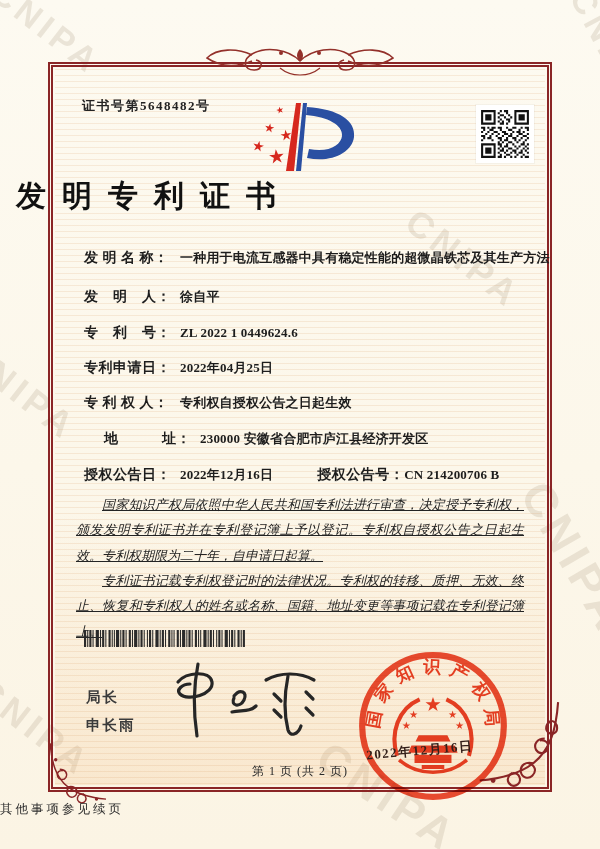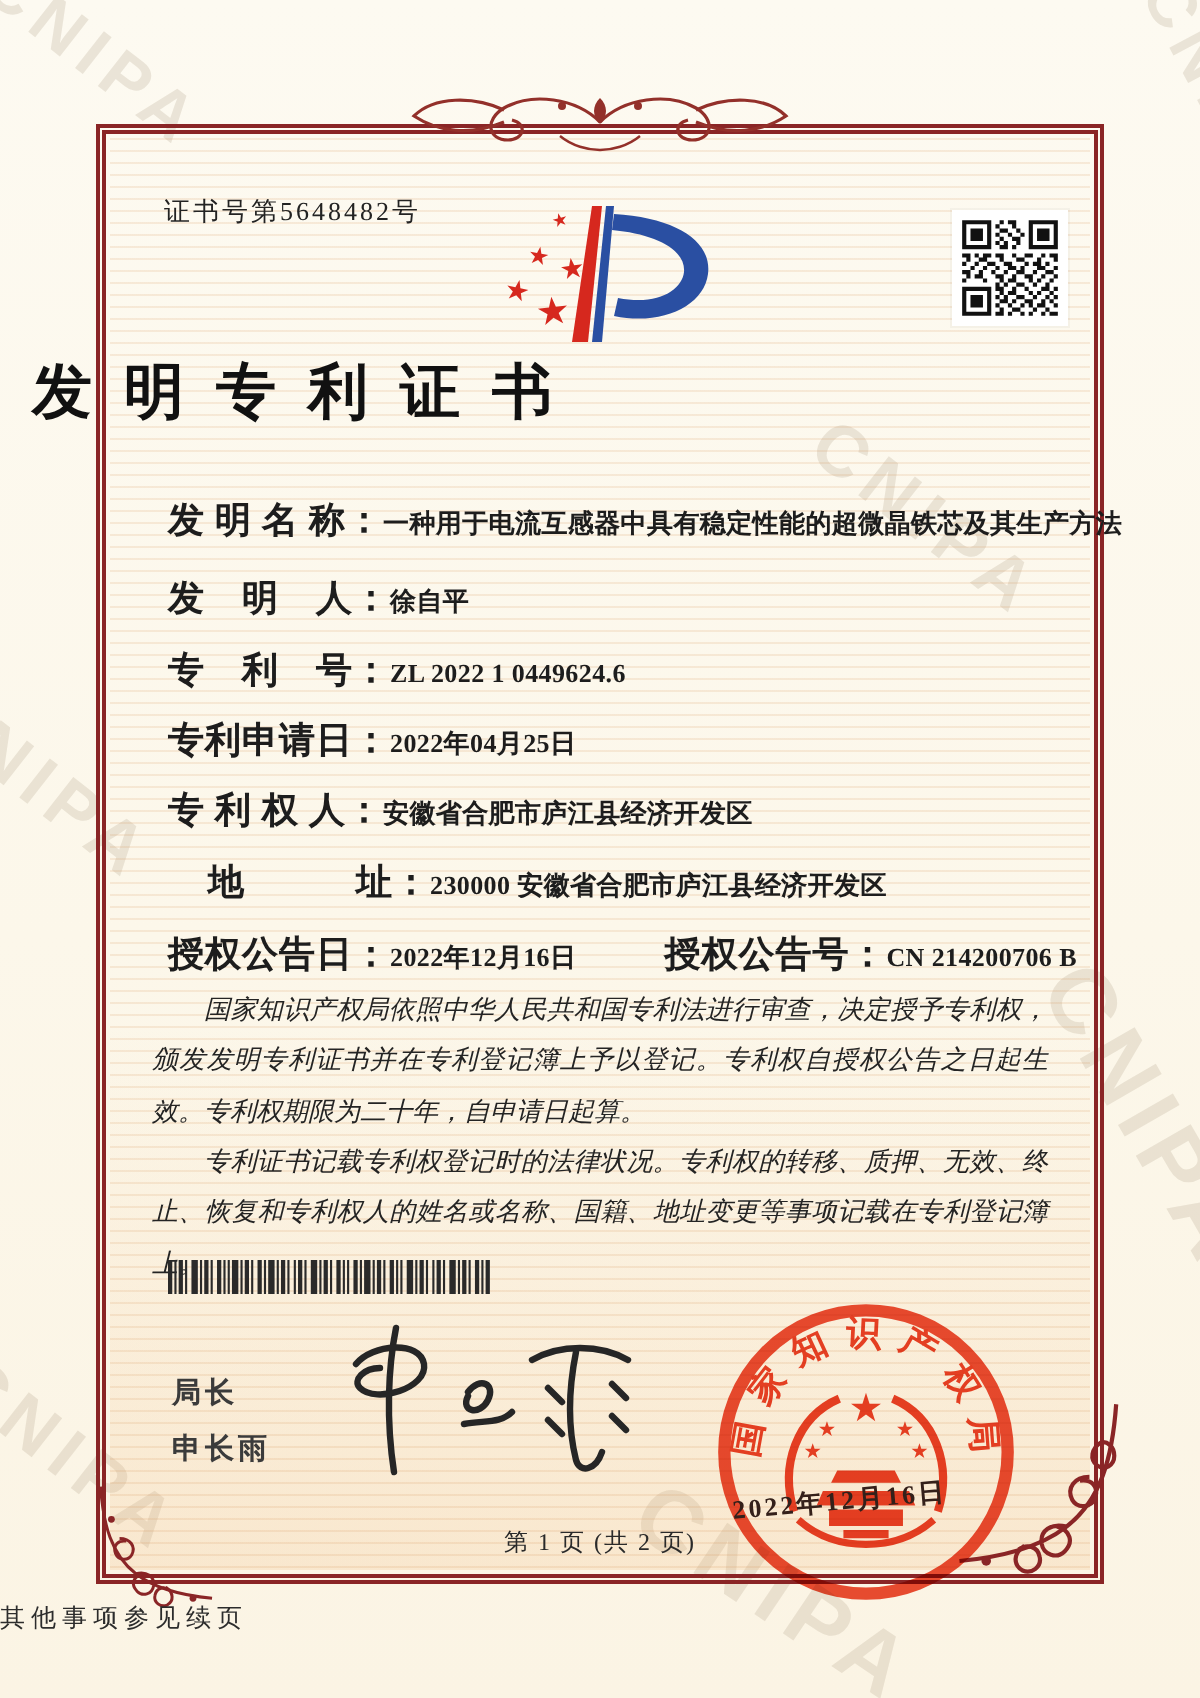--- a/index.html
+++ b/index.html
@@ -21,37 +21,37 @@
     border:5px double #8a2526;
   }
   .frame .guilloche {
     position:absolute; inset:2px;
     background:
       repeating-linear-gradient(180deg, rgba(214,148,88,0.16) 0 1px, rgba(214,148,88,0) 1px 6px),
       linear-gradient(180deg, rgba(242,190,128,0) 62%, rgba(240,180,115,0.20) 100%);
   }
   .ornament { position:absolute; pointer-events:none; }
   
-  .cert-no { position:absolute; left:82px; top:97px; font-size:13px; font-weight:normal; letter-spacing:1.5px; color:#232323; }
+  .cert-no { position:absolute; left:82px; top:97px; font-size:13px; font-weight:bold; letter-spacing:1.5px; color:#232323; }
   .logo { position:absolute; left:243px; top:100px; width:120px; height:75px; }
   .logo .star { position:absolute; color:#d6281e; line-height:1; }
   .qr-wrap { position:absolute; left:476px; top:105px; width:58px; height:58px; background:#ffffff; padding:3px; box-shadow:0 0 0 1px rgba(0,0,0,0.03); }
   .title { position:absolute; left:0; right:0; top:176px; 
     font-size:30px; font-weight:bold; color:#111; letter-spacing:16px; text-indent:16px; }
   
   .fields { position:absolute; left:84px; top:246px; right:54px; font-weight:bold; color:#1d1d1d; }
   .frow { position:absolute; left:0; right:0; white-space:nowrap; }
-  .flabel { display:inline-block; min-width:96px; font-size:18px; letter-spacing:0.5px; }
+  .flabel { display:inline-block; min-width:96px; font-size:14px; letter-spacing:0.5px; }
   .fvalue { font-size:13px; letter-spacing:0.2px;text-align:right; }
   .grant-pair { display:inline-block; }
   .grant-gap { display:inline-block; width:36px; }
   
   .body-text { position:absolute; left:76px; right:76px; top:492px; font-size:13px;
     line-height:1.95; color:#242424; font-style:italic; text-align:justify; }
-  .body-text p { text-indent:2em; }
+  .body-text p { text-indent:2em;text-decoration:underline; }
   
   .barcode { position:absolute; left:84px; top:630px; width:162px; height:17px; }
   .director { position:absolute; left:86px; top:684px; font-family:"Liberation Sans","DejaVu Sans",sans-serif;
     font-weight:bold; color:#3b3b3b; font-size:14.5px; letter-spacing:2px; line-height:1.9; }
   .autograph { position:absolute; left:160px; top:652px; width:185px; height:95px; }
   .seal { position:absolute; left:356px; top:649px; width:154px; height:154px; mix-blend-mode:multiply; opacity:0.95; }
   .seal-date { position:absolute; left:366px; top:739px; width:170px; font-size:13px; font-weight:bold;
     color:#34201a; letter-spacing:1.5px; transform:rotate(-5deg); }
   .page-number { position:absolute; left:0; right:0; top:763px; text-align:center; font-size:12px; color:#2a2a2a; letter-spacing:1px; }
   .continuation { position:absolute; left:0; right:0; top:801px; text-align:left; font-size:12.5px; color:#2c2c2c; letter-spacing:3px; }
@@ -159,21 +159,21 @@
     <div class="frow" style="top:41px;">
       <span class="flabel">发　明　人：</span><span class="fvalue">徐自平</span>
     </div>
     <div class="frow" style="top:77px;">
       <span class="flabel">专　利　号：</span><span class="fvalue">ZL 2022 1 0449624.6</span>
     </div>
     <div class="frow" style="top:112px;">
       <span class="flabel">专利申请日：</span><span class="fvalue">2022年04月25日</span>
     </div>
     <div class="frow" style="top:147px;">
-      <span class="flabel">专 利 权 人：</span><span class="fvalue">安徽省合肥市庐江县经济开发区</span>
+      <span class="flabel">专 利 权 人：</span><span class="fvalue">专利权自授权公告之日起生效</span>
     </div>
     <div class="frow" style="top:183px;margin-left:20px;">
       <span class="flabel">地　　　址：</span><span class="fvalue">230000 安徽省合肥市庐江县经济开发区</span>
     </div>
     <div class="frow" style="top:219px;">
       <span class="grant-pair">
         <span class="flabel">授权公告日：</span><span class="fvalue">2022年12月16日</span>
       </span>
       <span class="grant-gap"></span>
       <span class="grant-pair">

